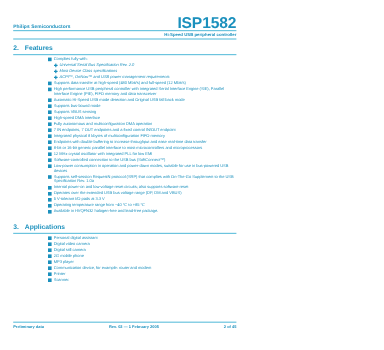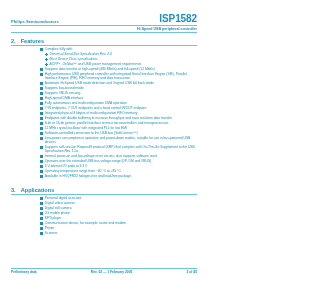--- a/index.html
+++ b/index.html
@@ -38,21 +38,21 @@
   }
   .company {
     font-size: 4.1px;
     font-weight: bold;
     letter-spacing: 0.05px;
     color: #1b90bd;
     line-height: 5px;
     white-space: nowrap;
   }
   .partno {
-    font-size: 10px;
+    font-size: 13px;
     font-weight: bold;
     color: #1b90bd;
     line-height: 8.6px;
     letter-spacing: -0.1px;
     white-space: nowrap;
   }
   .header-rule {
     margin-top: 0.8px;
     height: 0.6px;
     background: #6cc4de;

